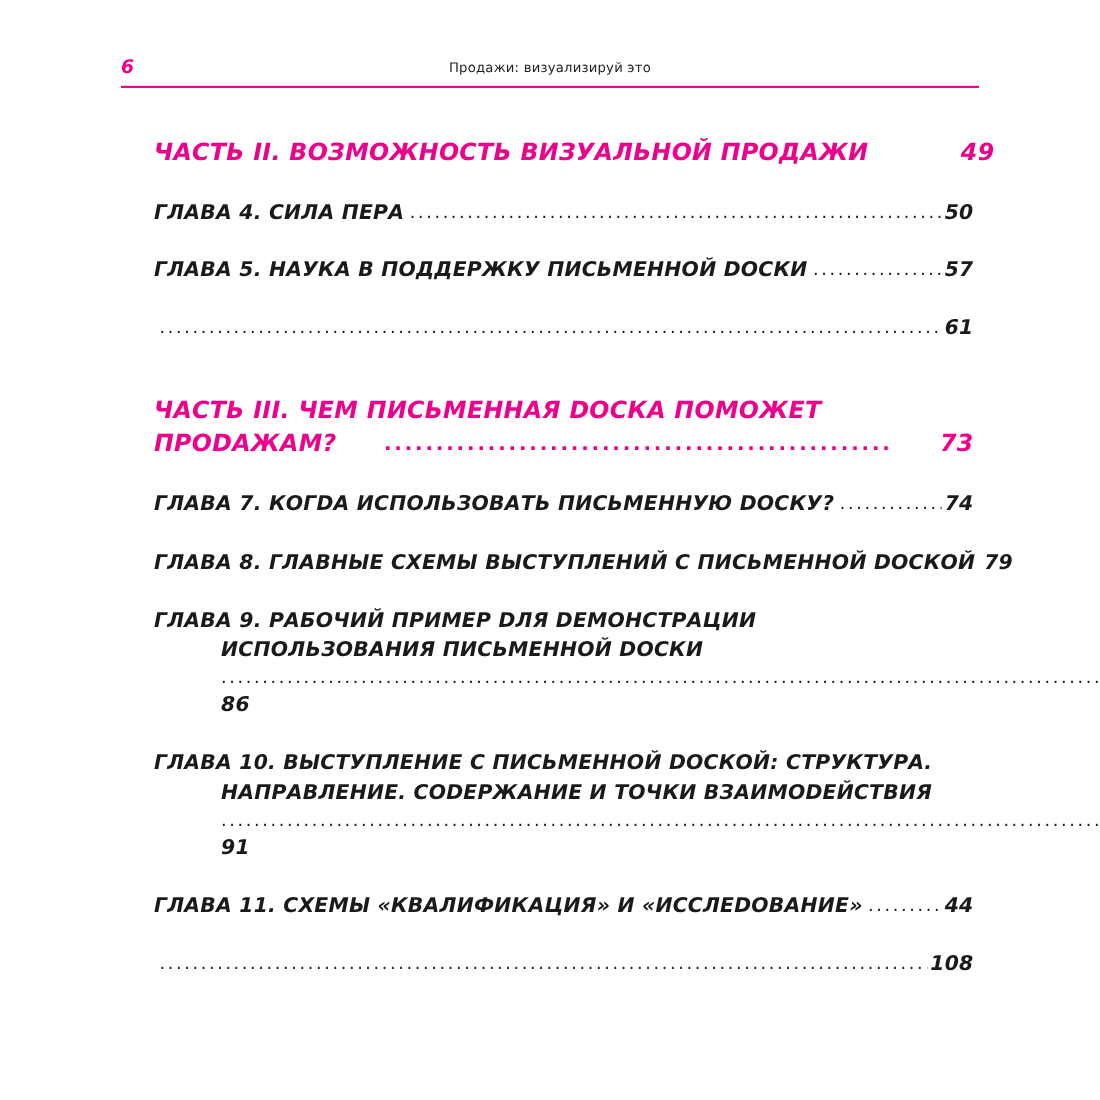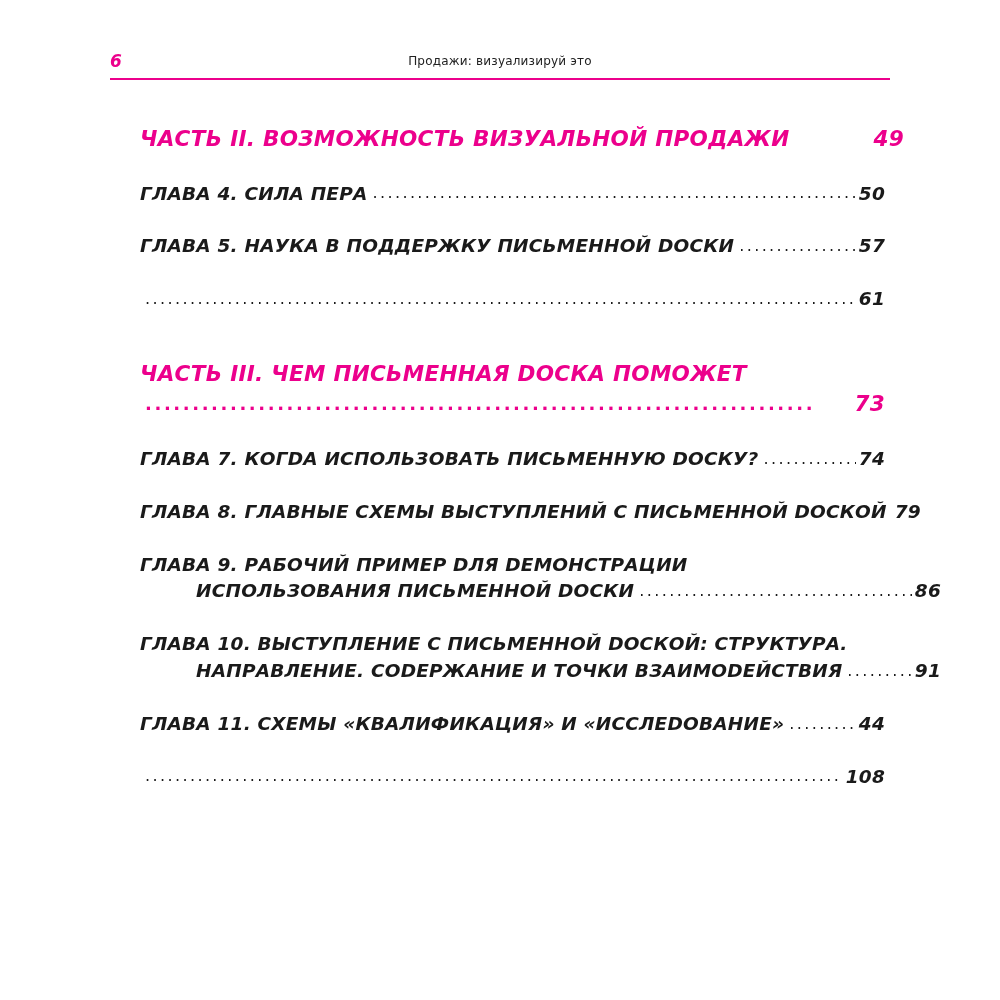--- a/index.html
+++ b/index.html
@@ -89,24 +89,24 @@
   }
 
   .chapter {
     color: #1a1a1a;
     font-size: 18.5px;
     letter-spacing: 0.2px;
     margin-top: 26px;
   }
   .chapter .row {
     line-height: 1.45;
-    align-items: center;
   }
   .chapter .row.cont {
     padding-left: 56px;
+    flex-direction: column;
   }
 
   .label {
     flex: 0 0 auto;
   }
   .leader {
     flex: 1 1 auto;
     overflow: hidden;
     white-space: nowrap;
     margin: 0 3px 0 5px;
@@ -167,20 +167,21 @@
           <span class="leader">.......................................................................................................................</span>
           <span class="page-no">61</span>
         </div>
       </div>
       <div class="spacer-lg"></div>
       <div class="part-block">
         <div class="row">
           <span class="label">ЧАСТЬ III. ЧЕМ ПИСЬМЕННАЯ DОСКА ПОМОЖЕТ</span>
         </div>
         <div class="row cont">
+          <span class="label">ПРОDАЖАМ?</span>
           <span class="leader">.......................................................................................................................</span>
           <span class="page-no">73</span>
         </div>
       </div>
       <div class="chapter">
         <div class="row">
           <span class="label">ГЛАВА 7. КОГDА ИСПОЛЬЗОВАТЬ ПИСЬМЕННУЮ DОСКУ?</span>
           <span class="leader">.......................................................................................................................</span>
           <span class="page-no">74</span>
         </div>

